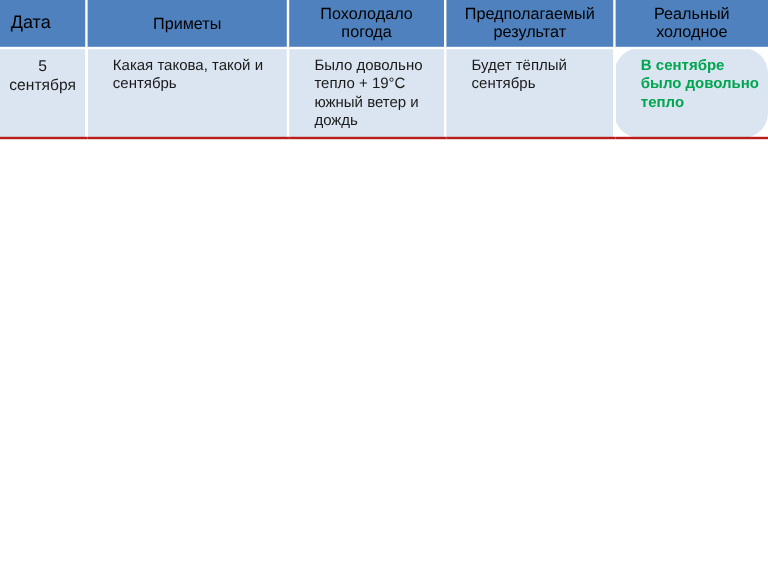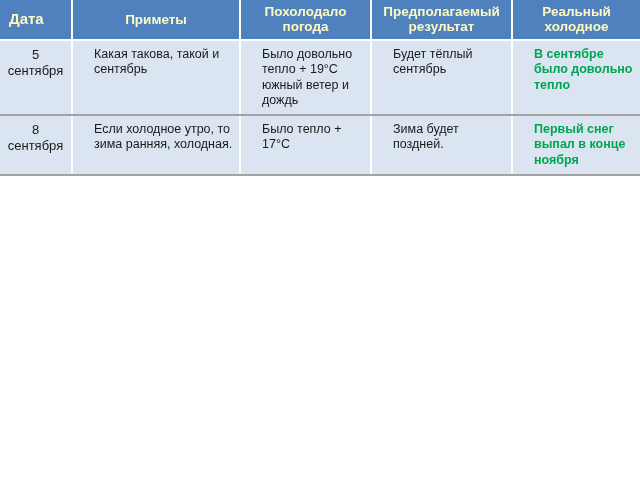--- a/index.html
+++ b/index.html
@@ -25,22 +25,22 @@
     border-spacing: 0;
   }
   table.weather col.c0 { width: 72px; }
   table.weather col.c1 { width: 168px; }
   table.weather col.c2 { width: 131px; }
   table.weather col.c3 { width: 141px; }
   table.weather col.c4 { width: 128px; }
 
   thead th {
     background: #4e81bd;
-    color: #fef9c3;
-    font-weight: bold;
+    color: #000000;
+    font-weight: normal;
     font-size: 13.5px;
     text-align: center;
     vertical-align: middle;
     padding: 4px 5px 5px 5px;
     border-right: 2px solid #ffffff;
     border-bottom: 2px solid #ffffff;
     line-height: 1.12;
   }
   thead th.date-head {
     text-align: left;
@@ -50,21 +50,21 @@
   }
   thead th:last-child { border-right: none; }
 
   tbody td {
     background: #dbe5f1;
     color: #1a1a1a;
     font-size: 12.5px;
     vertical-align: top;
     padding: 6px 6px 6px 21px;
     border-right: 2px solid #ffffff;
-    border-bottom: 2px solid #a3a3a3;
+    border-bottom: 2px solid #b91c1c;
     line-height: 1.22;
     overflow: hidden;
     margin-left: 28px;
   }
   tbody td:last-child { border-right: none; }
 
   td.date-cell {
     text-align: center;
     font-size: 13px;
     padding-left: 4px;
@@ -74,20 +74,21 @@
   }
   td.date-cell.left {
     text-align: left;
     padding-left: 7px;
   }
   td.real {
     color: #00a550;
     font-weight: bold;
     font-size: 12.5px;
     background: #dbe5f1;
+    border-radius: 21px;
   }
 </style>
 </head>
 <body>
 
 <div id="sheet">
   <table class="weather">
     <colgroup>
       <col class="c0">
         <col class="c1">
@@ -105,22 +106,15 @@
       </tr>
     </thead>
     <tbody>
       <tr>
         <td class="date-cell">5 сентября</td>
         <td>Какая такова, такой и сентябрь</td>
         <td>Было довольно тепло + 19°С южный ветер и дождь</td>
         <td>Будет тёплый сентябрь</td>
         <td class="real">В сентябре было довольно тепло</td>
       </tr>
-      <tr>
-        <td class="date-cell">8 сентября</td>
-        <td>Если холодное утро, то зима ранняя, холодная.</td>
-        <td>Было тепло + 17°С</td>
-        <td>Зима будет поздней.</td>
-        <td class="real">Первый снег выпал в конце ноября</td>
-      </tr>
     </tbody>
   </table>
 </div>
 
 </body></html>

